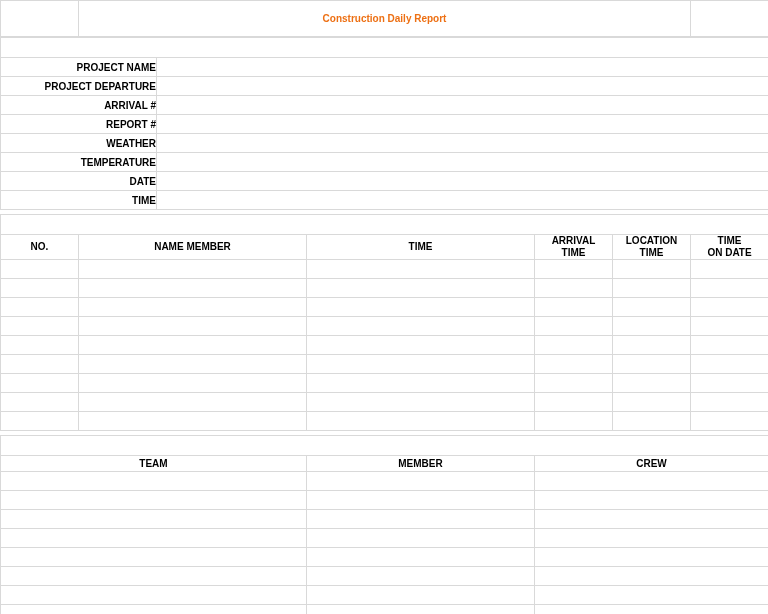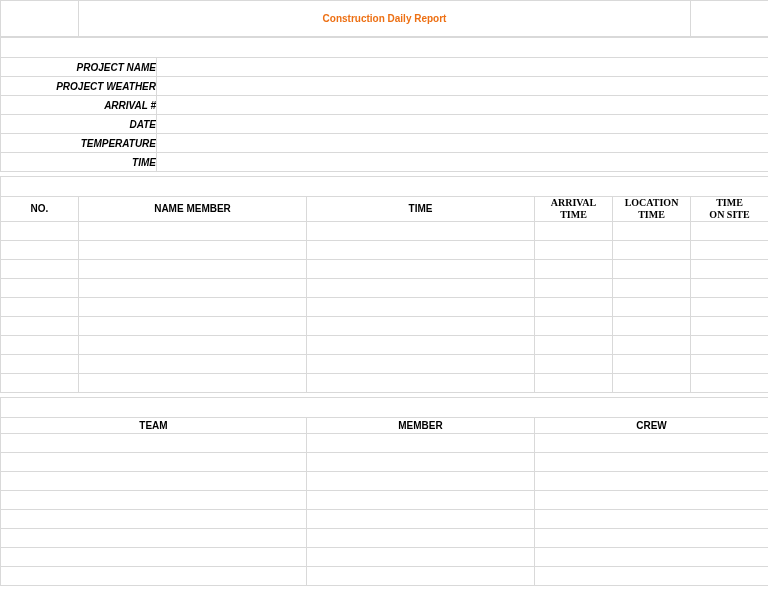--- a/index.html
+++ b/index.html
@@ -58,40 +58,38 @@
     height: 19px;
     letter-spacing: 0.2px;
     border: 1px solid #FF6600;
   }
   .label-cell {
     text-align: right;
     padding-right: 4px;
     font-size: 10px;
     font-weight: bold;
     height: 18px;
-    font-style: italic;
   }
   .value-cell {
     height: 18px;
   }
   .col-head td {
     text-align: center;
     font-size: 10px;
     font-weight: bold;
     height: 15px;
     line-height: 12px;
     vertical-align: middle;
     white-space: normal;
   }
   .data-row td {
     height: 18px;
   }
   .two-line {
     line-height: 12px;
-    font-family: Liberation Serif, serif;
   }
   .spacer-row td {
     border: none;
     height: 4px;
     background: #ffffff;
   }
   .nb { border: none !important; background: #ffffff !important; }
 </style>
 </head>
 <body>
@@ -120,33 +118,41 @@
     </colgroup>
     <tbody>
         <tr class="band">
       <td colspan="2">PROJECT DETAILS</td>
     </tr>
     <tr>
       <td class="label-cell">PROJECT NAME</td>
       <td class="value-cell"></td>
     </tr>
     <tr>
-      <td class="label-cell">PROJECT WEATHER</td>
+      <td class="label-cell">PROJECT DEPARTURE</td>
       <td class="value-cell"></td>
     </tr>
     <tr>
       <td class="label-cell">ARRIVAL #</td>
       <td class="value-cell"></td>
     </tr>
     <tr>
+      <td class="label-cell">REPORT #</td>
+      <td class="value-cell"></td>
+    </tr>
+    <tr>
+      <td class="label-cell">WEATHER</td>
+      <td class="value-cell"></td>
+    </tr>
+    <tr>
+      <td class="label-cell">TEMPERATURE</td>
+      <td class="value-cell"></td>
+    </tr>
+    <tr>
       <td class="label-cell">DATE</td>
-      <td class="value-cell"></td>
-    </tr>
-    <tr>
-      <td class="label-cell">TEMPERATURE</td>
       <td class="value-cell"></td>
     </tr>
     <tr>
       <td class="label-cell">TIME</td>
       <td class="value-cell"></td>
     </tr>
   </tbody>
     </table>
 
   <table class="grid">
@@ -177,21 +183,21 @@
       <td class="two-line">
         <div>ARRIVAL</div>
         <div>TIME</div>
       </td>
       <td class="two-line">
         <div>LOCATION</div>
         <div>TIME</div>
       </td>
       <td class="two-line">
         <div>TIME</div>
-        <div>ON SITE</div>
+        <div>ON DATE</div>
       </td>
     </tr>
     <tr class="data-row">
       <td></td>
       <td></td>
       <td></td>
       <td></td>
       <td></td>
       <td></td>
     </tr>

